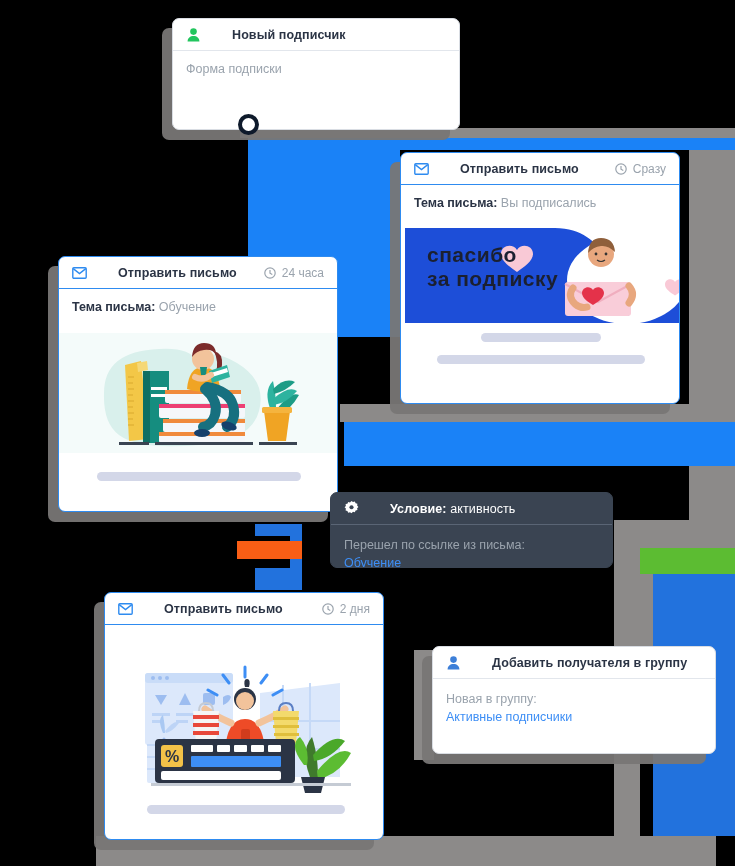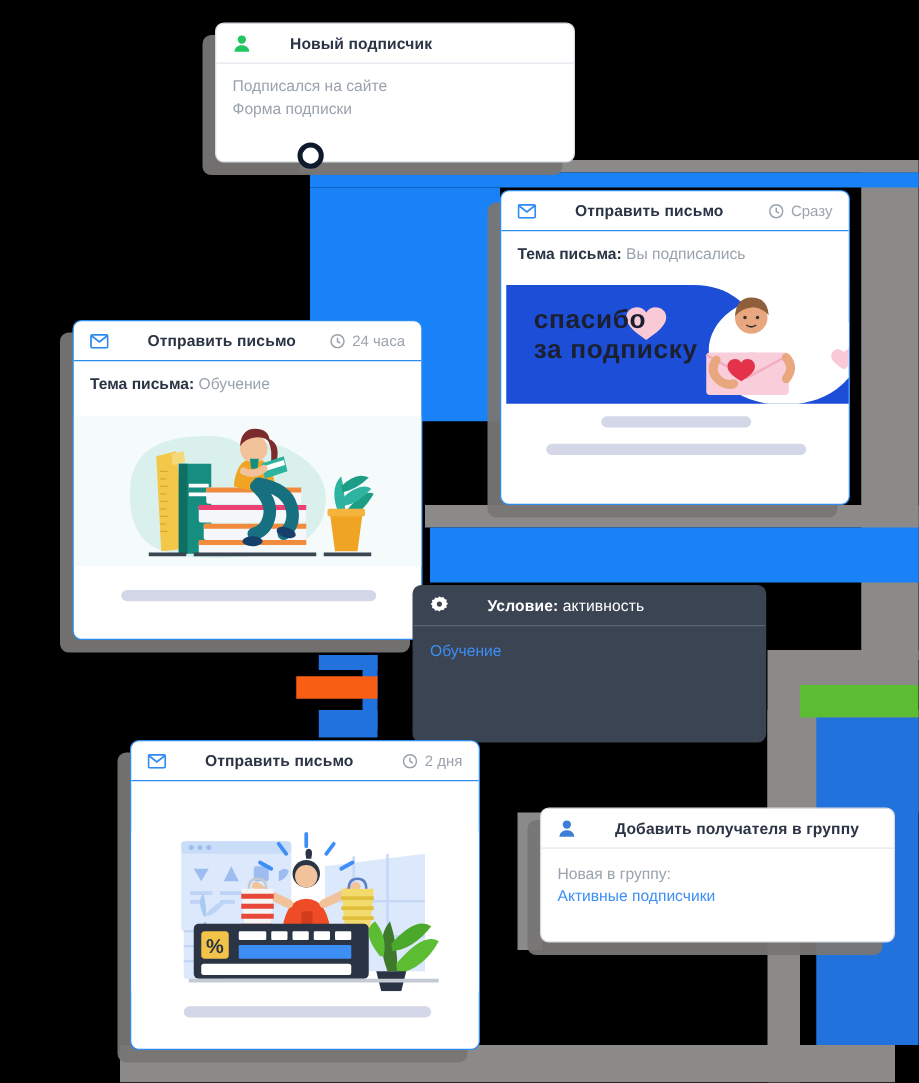--- a/index.html
+++ b/index.html
@@ -96,21 +96,20 @@
     <div class="card-head">
       <span class="head-icon">
         <svg width="13" height="14" viewBox="0 0 13 14">
           <circle cx="6.5" cy="3.6" r="3.3" fill="#22c55e"></circle>
           <path d="M0.6 13.4c0-3.3 2.6-5.3 5.9-5.3s5.9 2 5.9 5.3z" fill="#22c55e"></path>
         </svg>
       </span>
       <span class="head-title">Новый подписчик</span>
     </div>
     <div class="card-body">
-      <div class="body-line">Подписался на сайте</div>
       <div class="body-line">Форма подписки</div>
     </div>
   </div>
   <div style="position:absolute; left:238px; top:114px; width:21px; height:21px;
               border-radius:50%; background:#ffffff; border:4px solid #0e1a2b;"></div>
 
   <div class="card bordered" style="left:400px; top:152px; width:280px; height:252px;">
     <div class="card-head">
       <span class="head-icon">
         <svg width="15" height="12" viewBox="0 0 15 12">
@@ -241,35 +240,36 @@
         <path d="M205 78 h26 l-4 30 h-18z" fill="#f0a424"></path>
         <rect x="203" y="74" width="30" height="6" rx="1.5" fill="#f5b43e"></rect>
         <rect x="60" y="109" width="30" height="3" fill="#3a4452"></rect>
         <rect x="96" y="109" width="98" height="3" fill="#3a4452"></rect>
         <rect x="200" y="109" width="38" height="3" fill="#3a4452"></rect>
       </svg>
     </div>
     <div class="placeholder-bar" style="position:absolute; left:38px; top:215px; width:204px;"></div>
   </div>
 
-  <div class="card dark" style="left:330px; top:468px; width:283px; height:126px;">
+  <div class="card dark" style="left:330px; top:492px; width:283px; height:76px;">
     <div class="card-head">
       <span class="head-icon">
         <svg width="15" height="15" viewBox="0 0 16 16">
           <path fill="#ffffff" d="M8 0 l1.6 1.1 1.9-.5.9 1.8 1.9.5-.3 2 1.4 1.4-1.4 1.4.3 2-1.9.5-.9 1.8-1.9-.5L8 13
                    6.4 11.9 4.5 12.4 3.6 10.6 1.7 10.1 2 8.1.6 6.7 2 5.3 1.7 3.3 3.6 2.8 4.5 1 6.4 1.5z"></path>
           <circle cx="8" cy="6.7" r="2.2" fill="#3a4452"></circle>
         </svg>
       </span>
       <span class="head-title">
         <span>Условие:</span>
         <span class="soft">активность</span>
       </span>
     </div>
     <div class="card-body" style="padding-top:13px;">
+      <div class="body-line">Перешел по ссылке из письма:</div>
       <div class="body-link">Обучение</div>
     </div>
   </div>
 
   <div class="card bordered" style="left:104px; top:592px; width:280px; height:248px;">
     <div class="card-head">
       <span class="head-icon">
         <svg width="15" height="12" viewBox="0 0 15 12">
           <rect x="0.8" y="0.8" width="13.4" height="10.4" rx="1" fill="none" stroke="#2e8bf0" stroke-width="1.4"></rect>
           <path d="M1.2 1.6 L7.5 6.6 L13.8 1.6" fill="none" stroke="#2e8bf0" stroke-width="1.4"></path>

